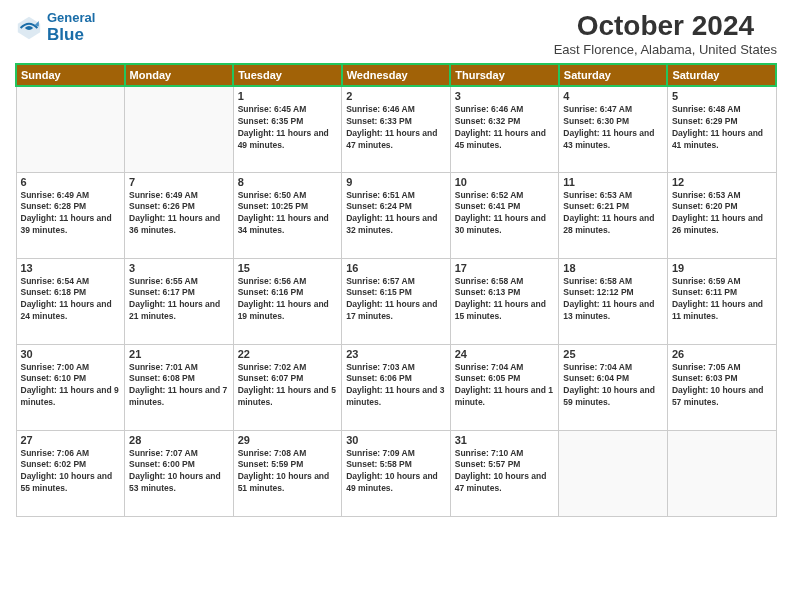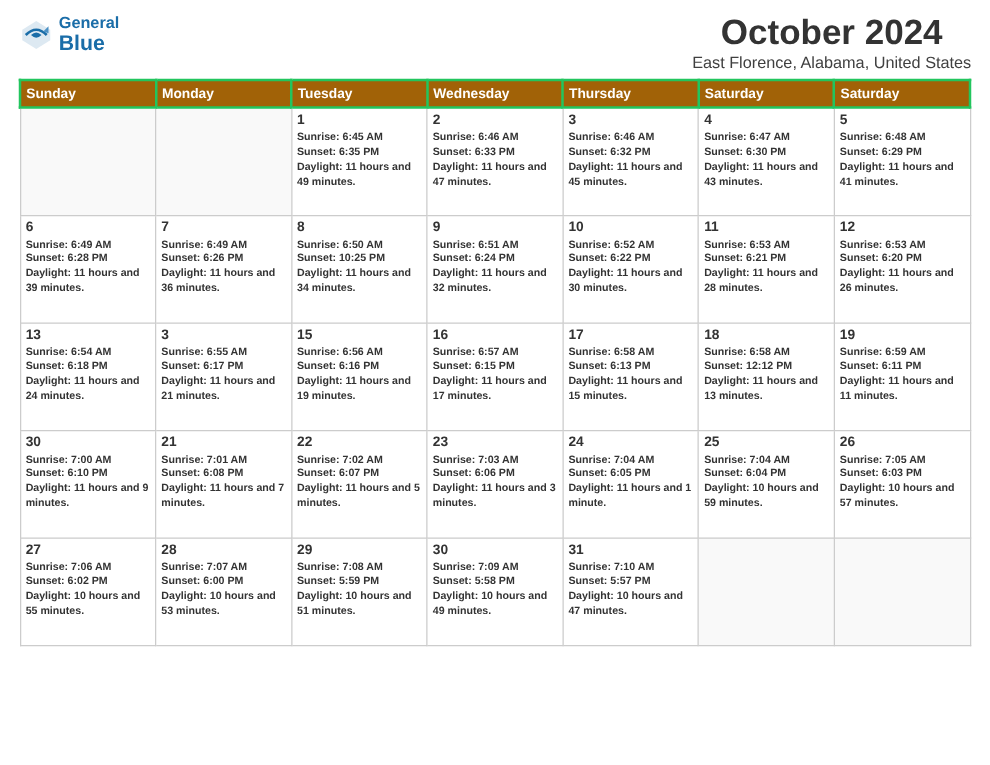--- a/index.html
+++ b/index.html
@@ -171,21 +171,21 @@
           </td>
           <td>
             <div class="day-num">9</div>
             <div class="day-info">Sunrise: 6:51 AM
 Sunset: 6:24 PM
 Daylight: 11 hours and 32 minutes.</div>
           </td>
           <td>
             <div class="day-num">10</div>
             <div class="day-info">Sunrise: 6:52 AM
-Sunset: 6:22 PM
+Sunset: 6:41 PM
 Daylight: 11 hours and 30 minutes.</div>
           </td>
           <td>
             <div class="day-num">11</div>
             <div class="day-info">Sunrise: 6:53 AM
 Sunset: 6:21 PM
 Daylight: 11 hours and 28 minutes.</div>
           </td>
           <td>
             <div class="day-num">12</div>

